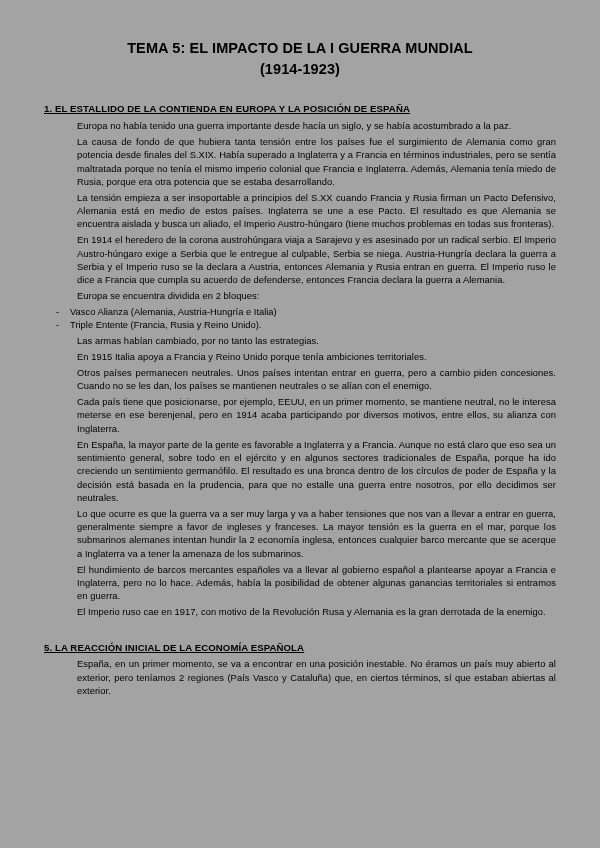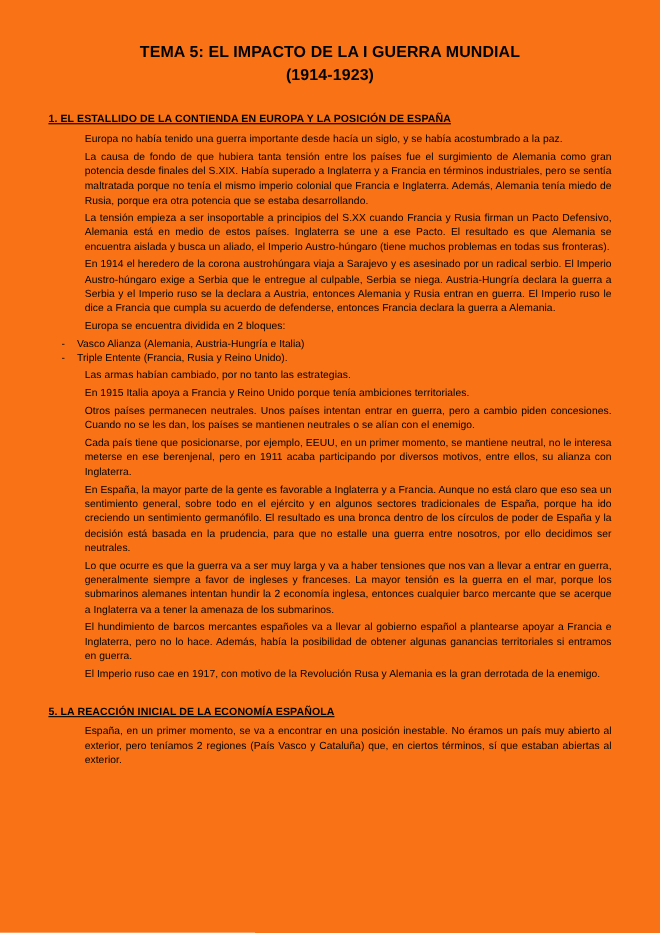--- a/index.html
+++ b/index.html
@@ -12,21 +12,21 @@
     height: 848px;
     font-family: "Liberation Sans", sans-serif;
     color: #000000;
     overflow: hidden;
   }
   .page {
     width: 600px;
     height: 848px;
     box-sizing: border-box;
     padding: 38px 44px 10px 44px;
-    background: #f97316;
+    background: #a3a3a3;
   }
   .doc-title {
     text-align: center;
     font-size: 14.5px;
     font-weight: bold;
     line-height: 1.45;
     margin: 0 0 10px 0;
     letter-spacing: 0.1px;
   }
   .doc-title .line2 {
@@ -84,21 +84,21 @@
   <p class="para">Europa se encuentra dividida en 2 bloques:</p>
 
   <ul class="bullets">
     <li><span class="dash">-</span><span>Vasco Alianza (Alemania, Austria-Hungría e Italia)</span></li>
     <li><span class="dash">-</span><span>Triple Entente (Francia, Rusia y Reino Unido).</span></li>
   </ul>
 
   <p class="para">Las armas habían cambiado, por no tanto las estrategias.</p>
   <p class="para">En 1915 Italia apoya a Francia y Reino Unido porque tenía ambiciones territoriales.</p>
   <p class="para">Otros países permanecen neutrales. Unos países intentan entrar en guerra, pero a cambio piden concesiones. Cuando no se les dan, los países se mantienen neutrales o se alían con el enemigo.</p>
-  <p class="para">Cada país tiene que posicionarse, por ejemplo, EEUU, en un primer momento, se mantiene neutral, no le interesa meterse en ese berenjenal, pero en 1911 acaba participando por diversos motivos, entre ellos, su alianza con Inglaterra.</p>
+  <p class="para">Cada país tiene que posicionarse, por ejemplo, EEUU, en un primer momento, se mantiene neutral, no le interesa meterse en ese berenjenal, pero en 1914 acaba participando por diversos motivos, entre ellos, su alianza con Inglaterra.</p>
   <p class="para">En España, la mayor parte de la gente es favorable a Inglaterra y a Francia. Aunque no está claro que eso sea un sentimiento general, sobre todo en el ejército y en algunos sectores tradicionales de España, porque ha ido creciendo un sentimiento germanófilo. El resultado es una bronca dentro de los círculos de poder de España y la decisión está basada en la prudencia, para que no estalle una guerra entre nosotros, por ello decidimos ser neutrales.</p>
   <p class="para">Lo que ocurre es que la guerra va a ser muy larga y va a haber tensiones que nos van a llevar a entrar en guerra, generalmente siempre a favor de ingleses y franceses. La mayor tensión es la guerra en el mar, porque los submarinos alemanes intentan hundir la 2 economía inglesa, entonces cualquier barco mercante que se acerque a Inglaterra va a tener la amenaza de los submarinos.</p>
   <p class="para">El hundimiento de barcos mercantes españoles va a llevar al gobierno español a plantearse apoyar a Francia e Inglaterra, pero no lo hace. Además, había la posibilidad de obtener algunas ganancias territoriales si entramos en guerra.</p>
   <p class="para">El Imperio ruso cae en 1917, con motivo de la Revolución Rusa y Alemania es la gran derrotada de la enemigo.</p>
 
   <h2 class="section-heading">5. LA REACCIÓN INICIAL DE LA ECONOMÍA ESPAÑOLA</h2>
   <p class="para">España, en un primer momento, se va a encontrar en una posición inestable. No éramos un país muy abierto al exterior, pero teníamos 2 regiones (País Vasco y Cataluña) que, en ciertos términos, sí que estaban abiertas al exterior.</p>
 
 </div>
 

